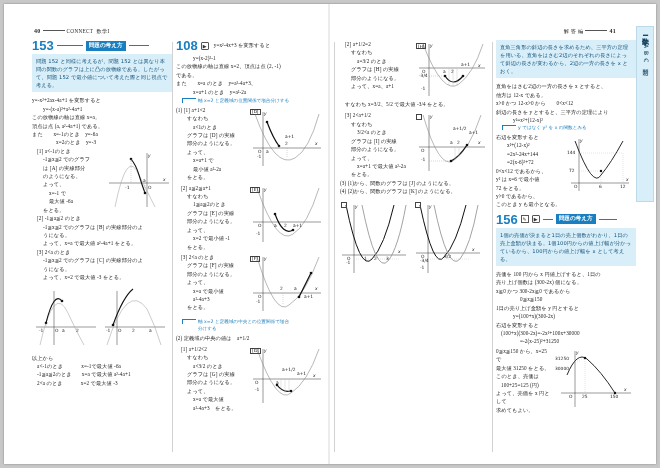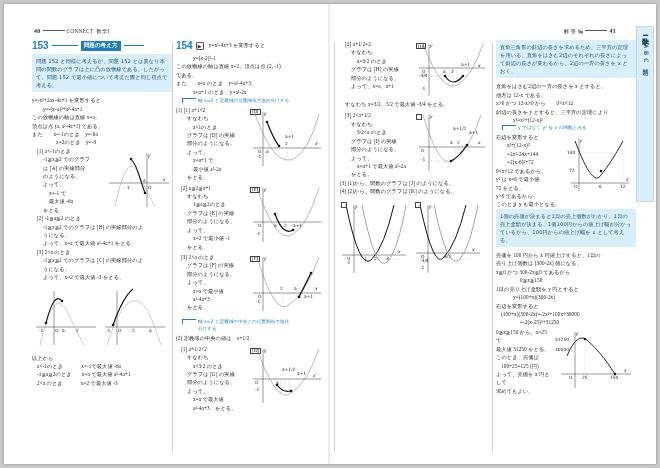--- a/index.html
+++ b/index.html
@@ -32,21 +32,21 @@
   .col { position:absolute; top:36px; }
   .c1 { left:28px;  width:140px; }
   .c2 { left:172px; width:152px; }
   .c3 { left:336px; width:150px; }
   .c4 { left:492px; width:140px; }
   .coldiv { position:absolute; top:38px; width:1px; height:410px; background:#d2d2d2; }
   .cd1 { left:168px; } .cd2 { left:330px; } .cd3 { left:488px; }
 
   
   .prob-head { display:flex; align-items:center; gap:3px; height:11px; margin-bottom:3px; }
-  .prob-no { color:#1a7fc1; font-weight:bold; font-size:10px; font-family:"Liberation Sans",sans-serif; line-height:1; }
+  .prob-no { color:#1a7fc1; font-weight:bold; font-size:13px; font-family:"Liberation Sans",sans-serif; line-height:1; }
   .badge { display:inline-flex; align-items:center; justify-content:center;
            width:8px; height:8px; border:0.7px solid #555; font-size:5px; color:#333;
            font-family:"Liberation Sans",sans-serif; }
   .badge.play { border-radius:1px; }
   .hrule { flex:0 0 auto; height:1px; background:#1a7fc1; }
   .kangae { background:#1a7fc1; color:#fff; font-size:5.6px; font-weight:bold;
             padding:1px 3px; white-space:nowrap; font-family:"DejaVu Sans",sans-serif; }
 
   
   .thought {
@@ -213,21 +213,21 @@
       </p>
       <p class="ind1">
         <span>2&lt;a のとき</span><span class="sp2"></span><span>x=2 で最大値 -3</span>
       </p>
     </div>
   </div>
 
   <div class="col c2">
 
     <div class="prob-head">
-      <span class="prob-no">154</span>
+      <span class="prob-no">108</span>
       <span class="badge play">▶</span>
       <span class="body" style="margin-left:2px">y=x²-4x+3 を変形すると</span>
     </div>
 
     <div class="body">
       <p class="ind3">y=(x-2)²-1</p>
       <p>この放物線の軸は直線 x=2、頂点は点 (2, -1)</p>
       <p>である。</p>
       <p>また　　x=a のとき　y=a²-4a+3、</p>
       <p class="ind3">x=a+1 のとき　y=a²-2a</p>
@@ -552,20 +552,28 @@
         <span class="figlbl" style="left:15px;top:3px"><i>y</i></span>
         <span class="figlbl" style="left:2px;top:15px">144</span>
         <span class="figlbl" style="left:4px;top:33px">72</span>
         <span class="figlbl" style="left:9px;top:49px">O</span>
         <span class="figlbl" style="left:34px;top:49px">6</span>
         <span class="figlbl" style="left:55px;top:49px">12</span>
         <span class="figlbl" style="left:61px;top:42px"><i>x</i></span>
       </div>
     </div>
 
+    <div class="prob-head" style="margin-top:5px">
+      <span class="prob-no">156</span>
+      <span class="badge">✎</span>
+      <span class="badge play">▶</span>
+      <span class="hrule" style="width:10px"></span>
+      <span class="kangae">問題の考え方</span>
+      <span class="hrule" style="width:18px"></span>
+    </div>
 
     <div class="thought">1個の売価が決まると1日の売上個数がわかり、1日の売上金額が決まる。1個100円からの値上げ幅が分かっているから、100円からの値上げ幅を x として考える。</div>
 
     <div class="body">
       <p>売価を 100 円から x 円値上げすると、1日の</p>
       <p>売り上げ個数は (300-2x) 個になる。</p>
       <p>x≧0 かつ 300-2x≧0 であるから</p>
       <p class="ind4">0≦x≦150</p>
       <p>1日の売り上げ金額を y 円とすると</p>
       <p class="ind3">y=(100+x)(300-2x)</p>

